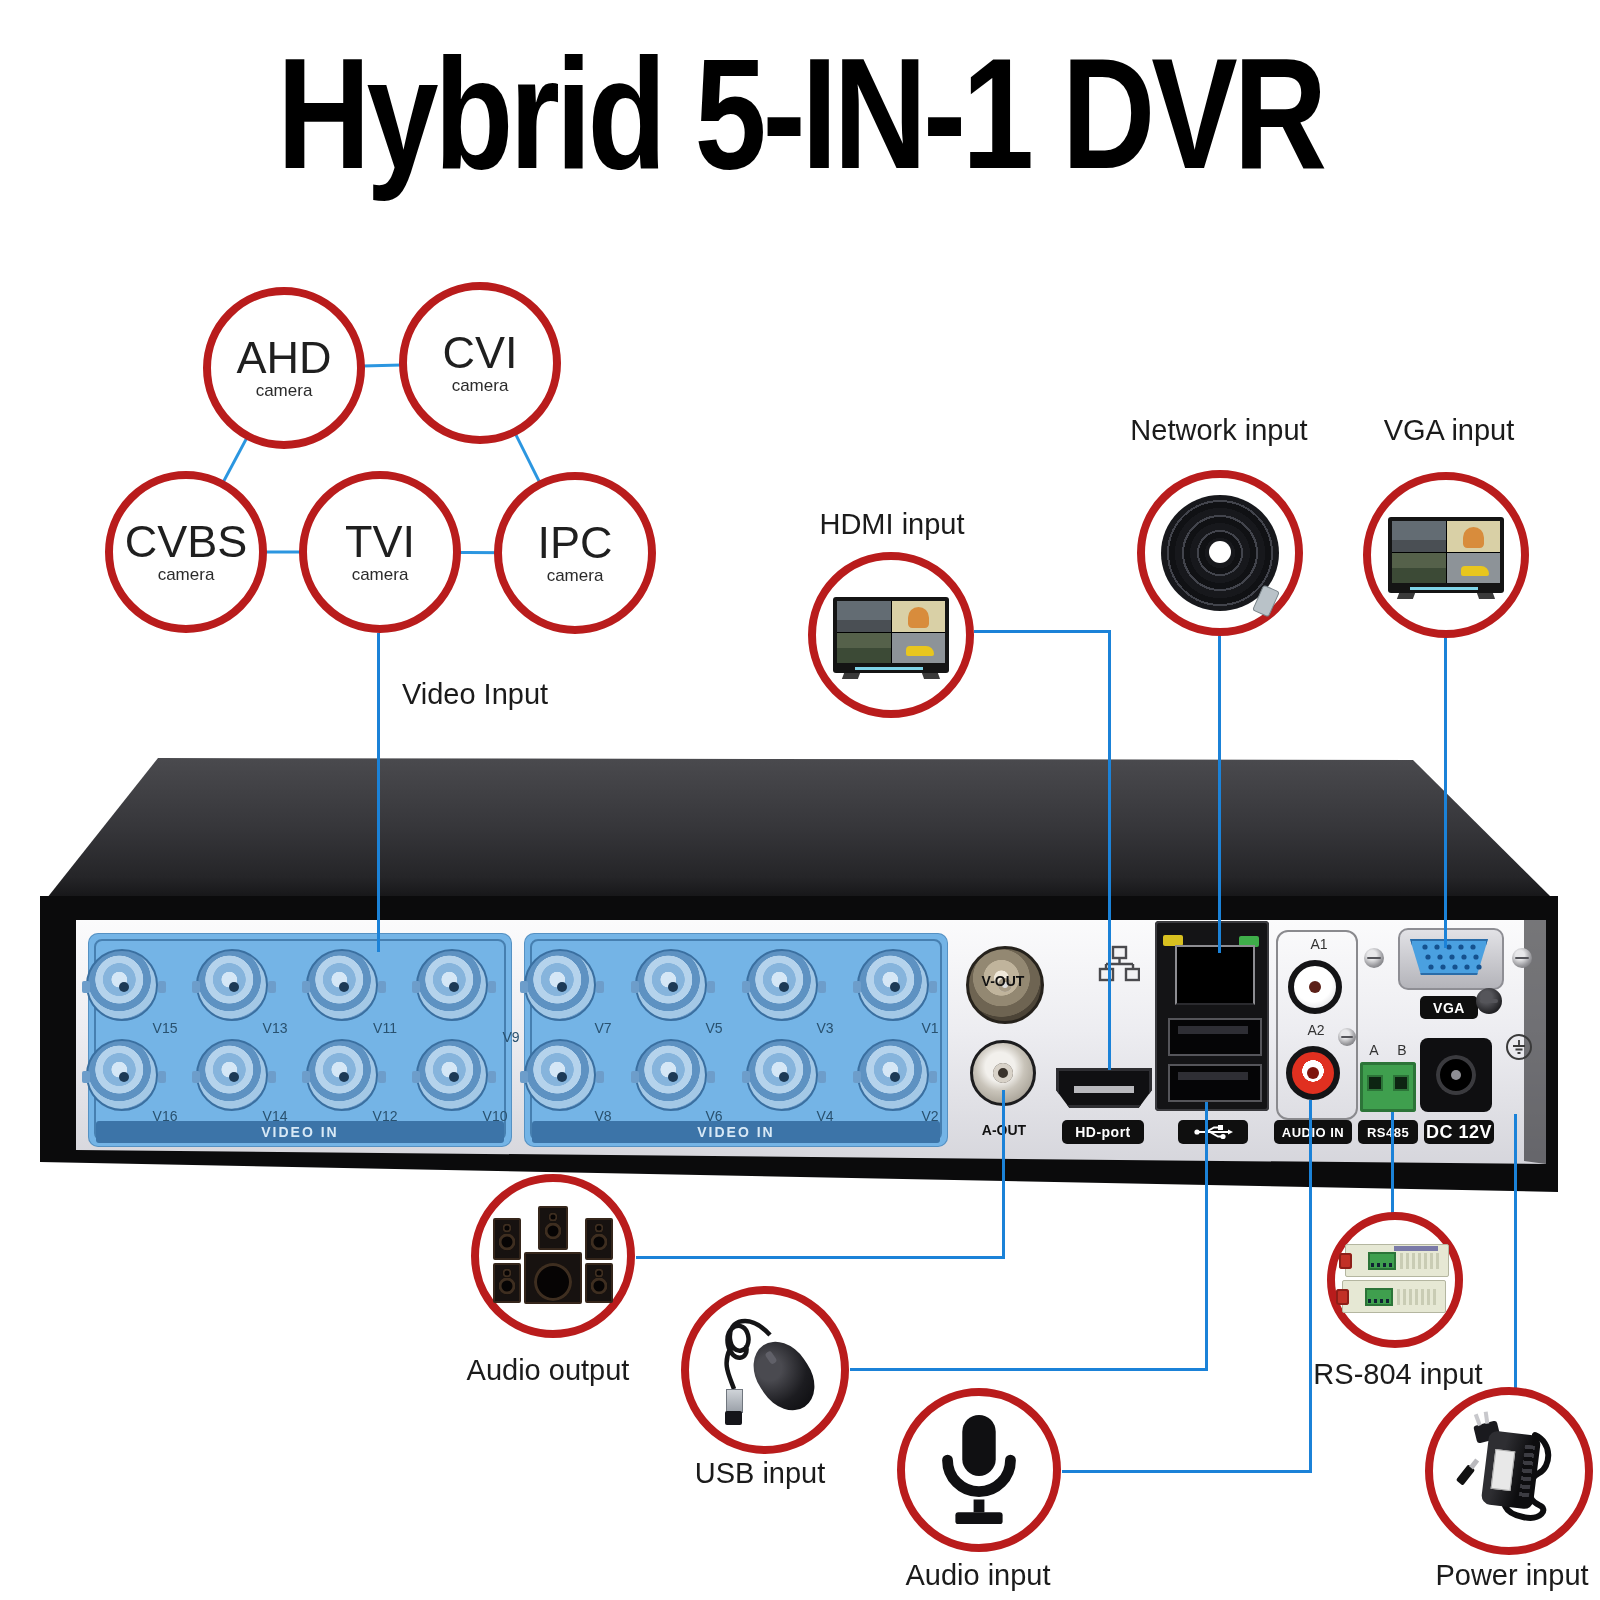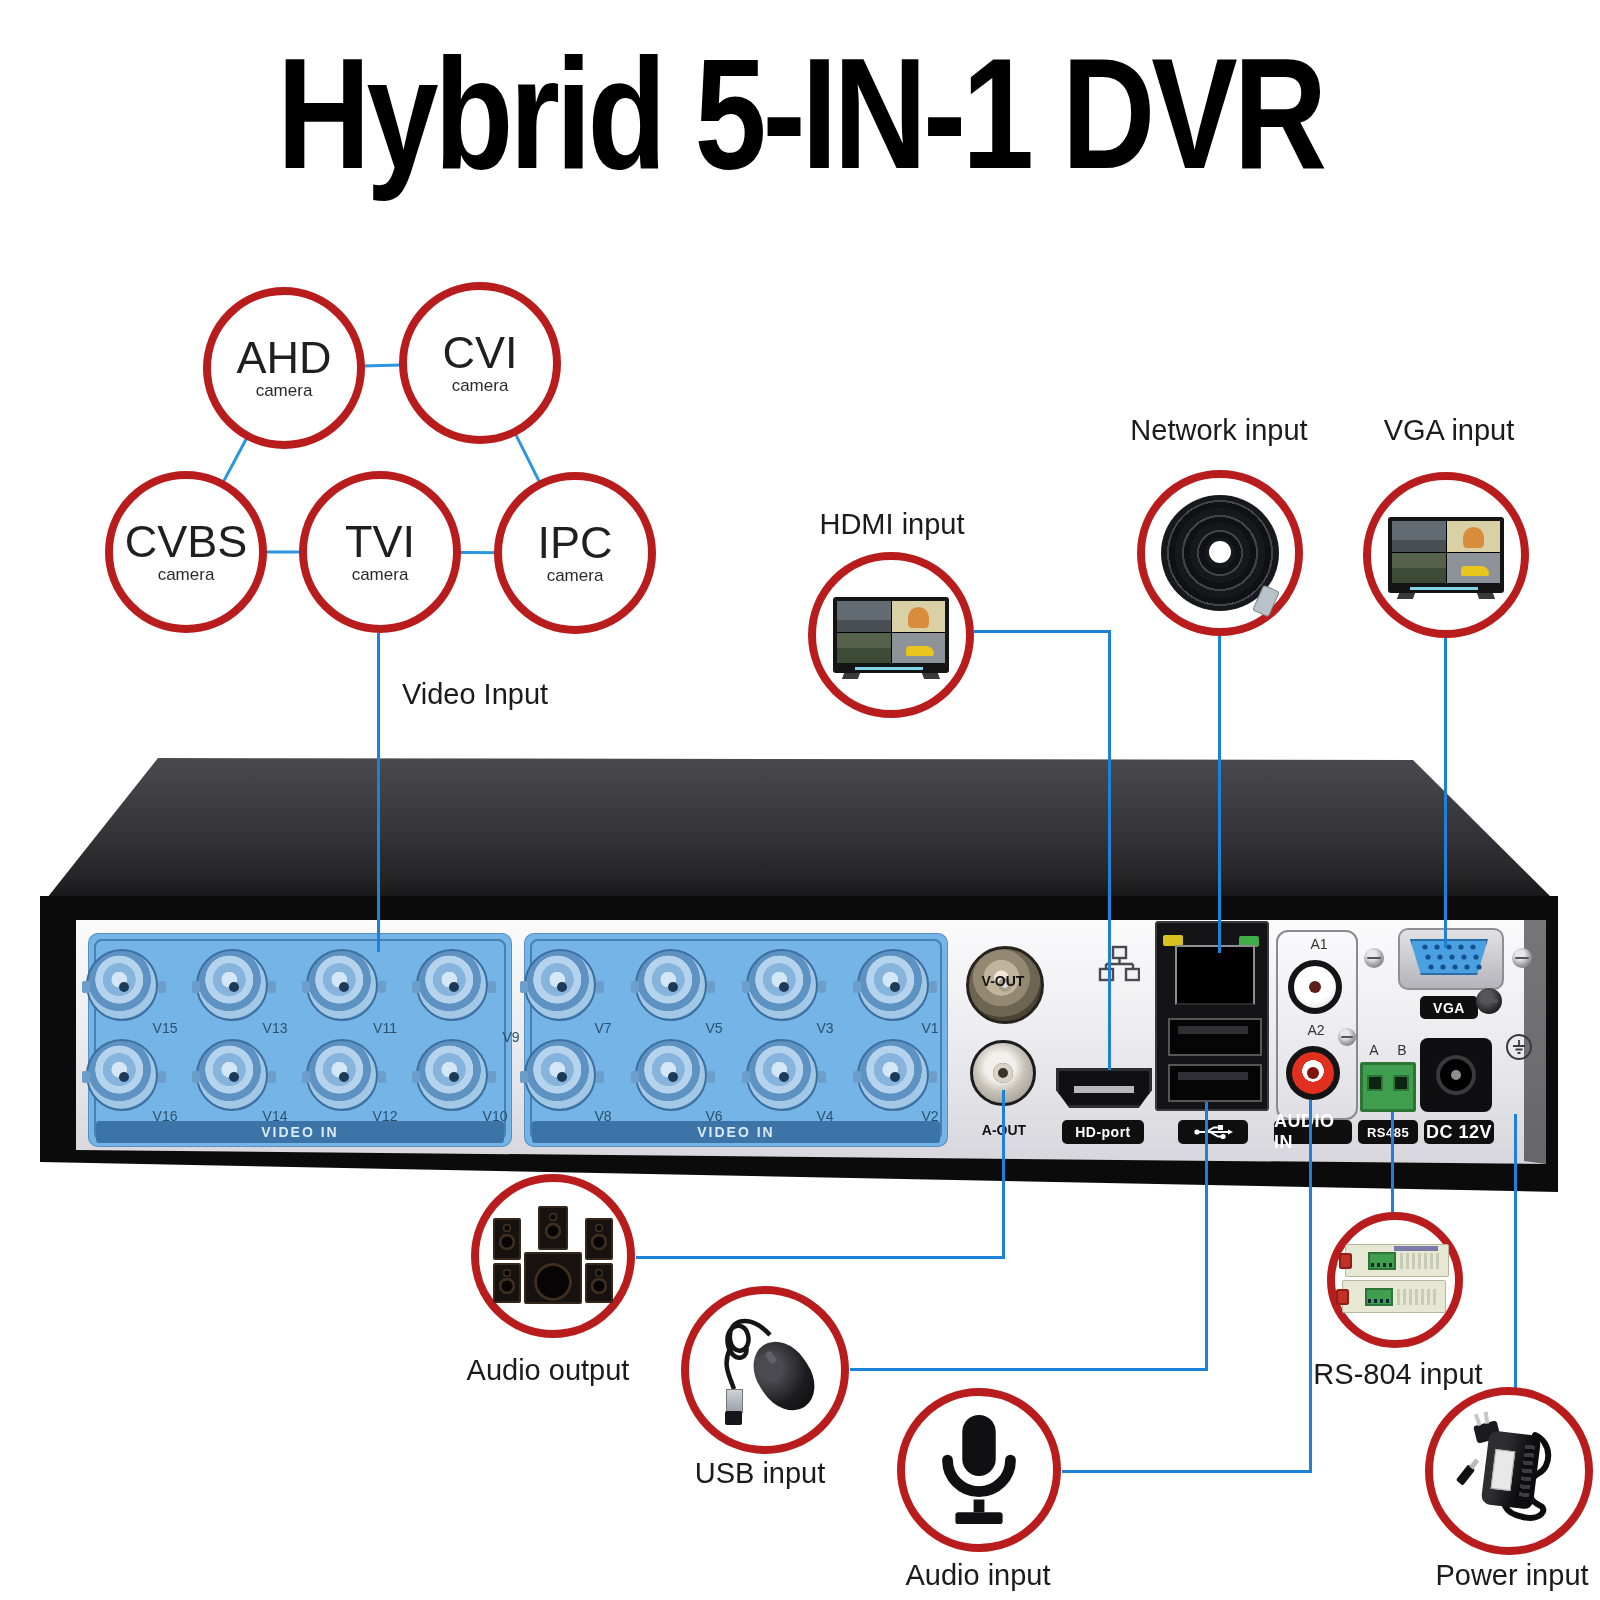--- a/index.html
+++ b/index.html
@@ -262,21 +262,21 @@
         <circle cx="5" cy="8" r="2.6" stroke="none"></circle>
         <path d="M5 8 H 36" fill="none"></path>
         <path d="M14 8 L 22 3.5 H 26" fill="none"></path>
           <rect x="26" y="1" width="5" height="5" stroke="none"></rect>
         <path d="M18 8 L 26 12.5 H 29" fill="none"></path>
           <circle cx="31" cy="12.5" r="2.6" stroke="none"></circle>
         <path d="M36 5.5 L 41 8 L 36 10.5 Z" stroke="none"></path>
       </g>
     </svg>
   </div>
-  <div class="plate" style="left:1274px;top:1120px;width:78px;font-size:18px;">
+  <div class="plate" style="left:1274px;top:1120px;width:78px;font-size:13px;">
     <span>AUDIO IN</span>
     </div>
   <div class="plate" style="left:1358px;top:1120px;width:60px;font-size:13px;">
     <span>RS485</span>
     </div>
   <div class="plate" style="left:1424px;top:1120px;width:70px;font-size:18px;">
     <span>DC 12V</span>
     </div>
 
   <div class="dvr-el" style="left:1276px;top:930px;width:78px;height:186px;border:2px solid #8a8a8e;

